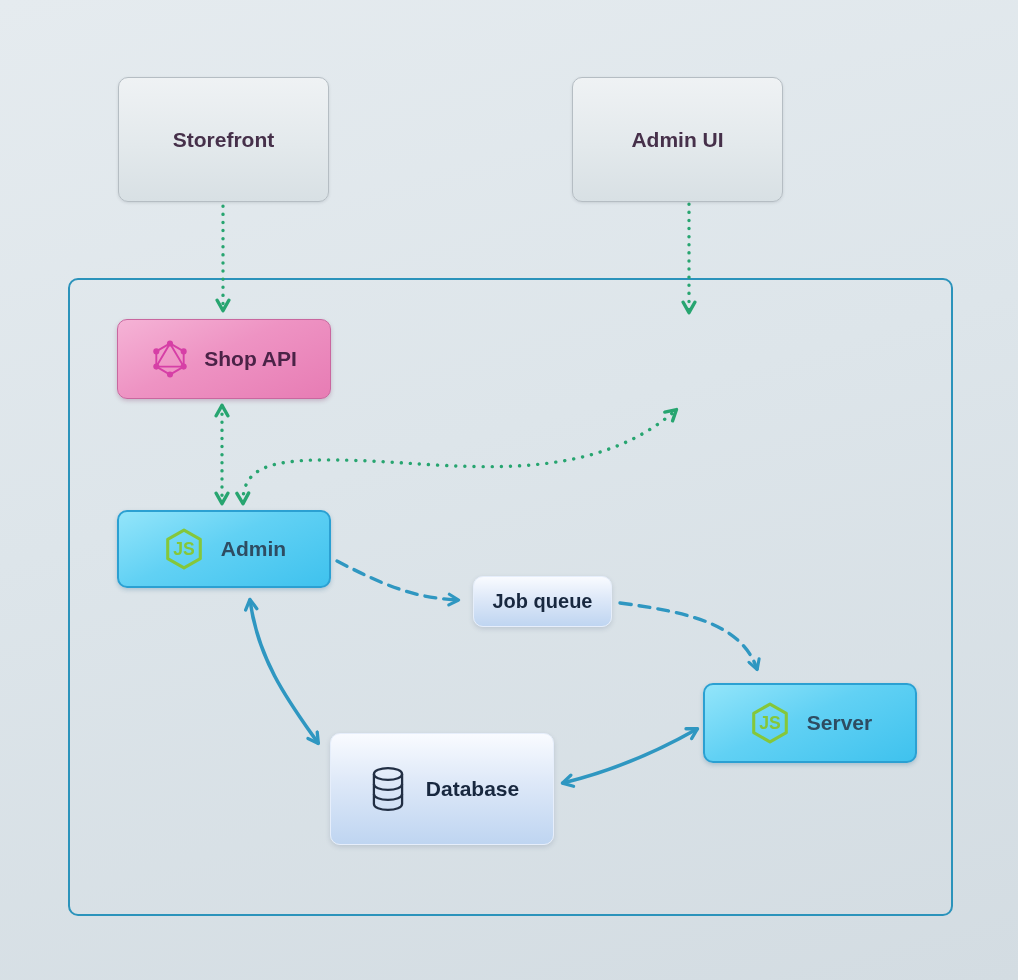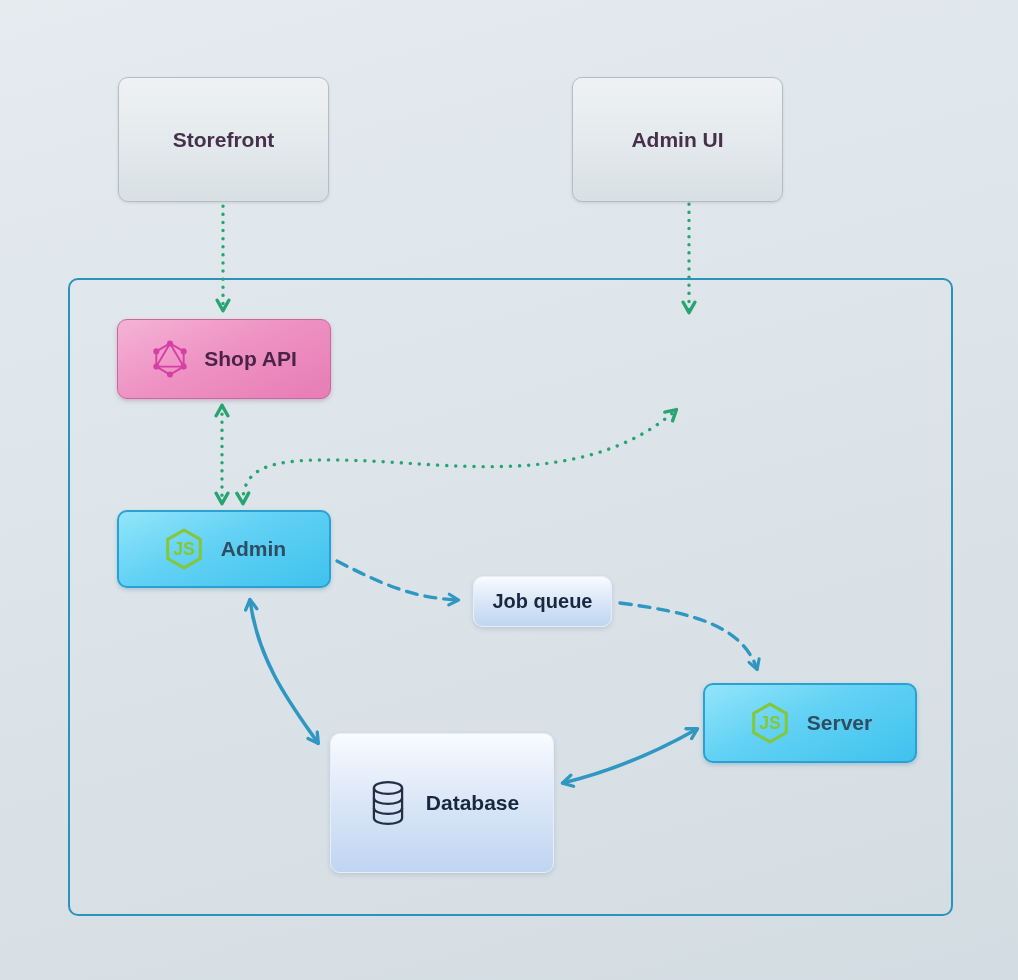--- a/index.html
+++ b/index.html
@@ -51,21 +51,21 @@
     color:#18283f;
     box-shadow:0 2px 5px rgba(60,80,110,0.18);
   }
   #node-storefront{left:118px;top:52px;}
   #node-admin-ui{left:572px;top:52px;}
   #node-shop-api{left:117px;top:319px;}
   #node-admin-api{left:583px;top:319px;}
   #node-server{left:117px;top:510px;width:214px;height:78px;}
   #node-job-queue{left:473px;top:576px;width:139px;height:51px;font-size:20px;}
   #node-worker{left:703px;top:683px;}
-  #node-database{left:330px;top:733px;width:224px;height:140px;font-size:21px;}
+  #node-database{left:330px;top:733px;width:224px;height:112px;font-size:21px;}
   .icon{display:flex;align-items:center;justify-content:center;flex:0 0 auto;}
 </style>
 </head>
 <body>
 
 <div class="canvas">
 
   <div class="container-frame"></div>
 
   <svg class="edges-layer" width="1018" height="980" viewBox="0 0 1018 980">

